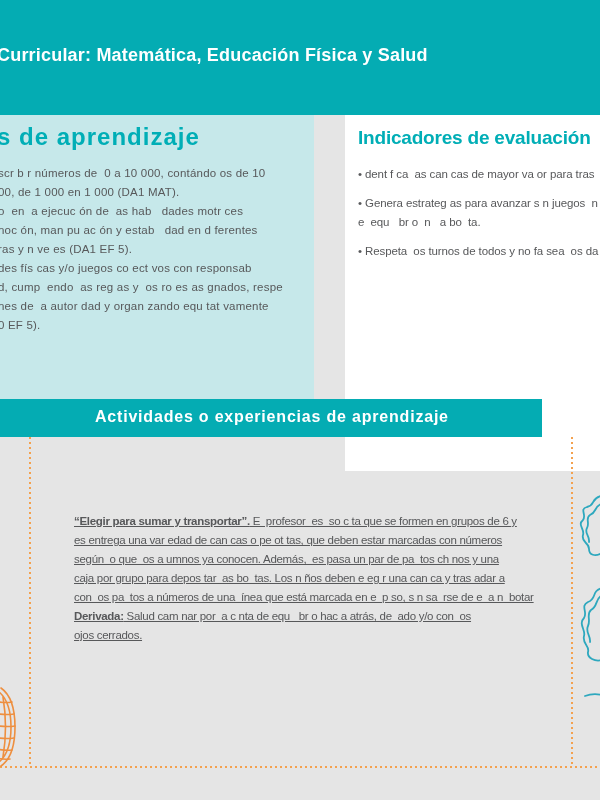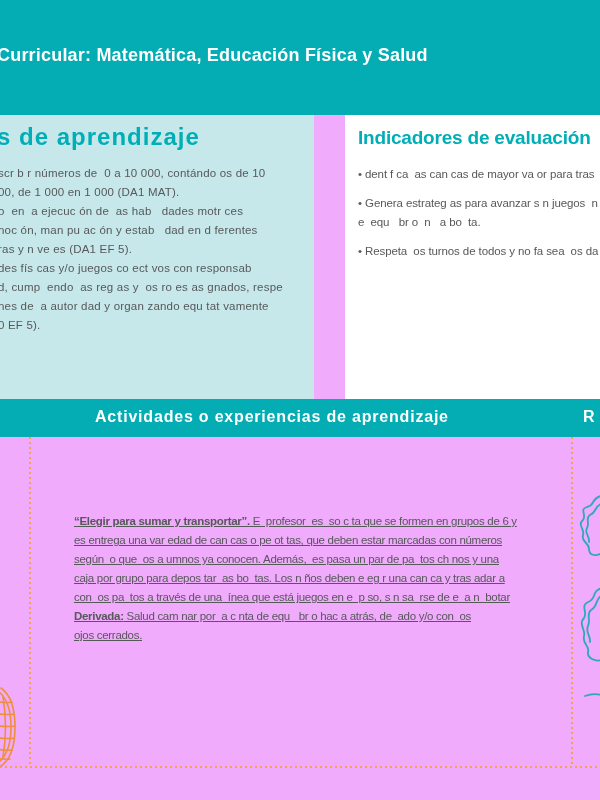--- a/index.html
+++ b/index.html
@@ -1,47 +1,47 @@
 <!DOCTYPE html>
 <html><head>
 <meta charset="utf-8">
 <style>
   html,body{margin:0;padding:0;background:#ffffff;}
   .page{
-    position:relative;width:600px;height:800px;overflow:hidden;background:#f0abfc;
+    position:relative;width:600px;height:800px;overflow:hidden;background:#e5e5e5;
     font-family:"Liberation Sans",sans-serif;color:#58585A;
   }
   
   .header{position:absolute;top:0;left:0;width:600px;height:115px;background:#04ACB3;}
   .header-title{
     position:absolute;left:-3px;top:45px;color:#ffffff;font-size:18px;font-weight:bold;
     letter-spacing:0.2px;white-space:pre;
   }
   
   .left-panel{position:absolute;top:115px;left:0;width:314px;height:284px;background:#C6E8EA;}
   .left-title{
     position:absolute;top:8px;left:-3px;color:#00AEB6;font-size:24px;font-weight:bold;
     letter-spacing:1px;white-space:pre;
   }
   .left-body{position:absolute;top:49px;left:-2px;font-size:11.5px;line-height:19px;
     letter-spacing:0.2px;color:#57585A;}
   .left-body .tline{white-space:pre;}
   
-  .right-panel{position:absolute;top:115px;left:345px;width:255px;height:284px;background:#ffffff;}
+  .right-panel{position:absolute;top:115px;left:345px;width:255px;height:356px;background:#ffffff;}
   .right-title{
     position:absolute;top:12px;left:13px;color:#00AEB6;font-size:19px;font-weight:bold;
     letter-spacing:-0.2px;white-space:pre;
   }
   .bullets{position:absolute;top:50px;left:13px;font-size:11.5px;line-height:19px;
     letter-spacing:-0.1px;color:#57585A;}
   .bullet{margin-bottom:10px;}
   .bullet .bline{white-space:pre;}
   .bullet .marker{display:inline;}
   
-  .band{position:absolute;top:399px;left:0;width:600px;height:38px;background:#04ACB3;text-decoration:underline;}
+  .band{position:absolute;top:399px;left:0;width:542px;height:38px;background:#04ACB3;text-decoration:underline;}
   .band-title{
     position:absolute;left:95px;top:9px;color:#ffffff;font-size:16px;font-weight:bold;
     letter-spacing:0.8px;white-space:pre;
   }
   .band-right{
     position:absolute;left:583px;top:9px;color:#ffffff;font-size:16px;font-weight:bold;white-space:pre;
   }
   
   .dot-v{
     position:absolute;width:2px;
@@ -111,21 +111,21 @@
 
   <div class="dot-v left"></div>
   <div class="dot-v right"></div>
   <div class="dot-h"></div>
 
   <div class="activity-text">
     <div class="aline"><span class="b">“Elegir para sumar y transportar”.</span><span> E  profesor  es  so c ta que se formen en grupos de 6 y</span></div>
     <div class="aline">es entrega una var edad de can cas o pe ot tas, que deben estar marcadas con números</div>
     <div class="aline">según  o que  os a umnos ya conocen. Además,  es pasa un par de pa  tos ch nos y una</div>
     <div class="aline">caja por grupo para depos tar  as bo  tas. Los n ños deben e eg r una can ca y tras adar a</div>
-    <div class="aline">con  os pa  tos a través de una  ínea que está juegos en e  p so, s n sa  rse de e  a n  botar</div>
+    <div class="aline">con  os pa  tos a números de una  ínea que está marcada en e  p so, s n sa  rse de e  a n  botar</div>
     <div class="aline"><span class="b">Derivada:</span><span> Salud cam nar por  a c nta de equ   br o hac a atrás, de  ado y/o con  os</span></div>
     <div class="aline">ojos cerrados.</div>
   </div>
 
   <svg class="scribble" viewBox="0 0 28 220" xmlns="http://www.w3.org/2000/svg">
     <g fill="none" stroke="#2EA8BE" stroke-width="1.8" stroke-linecap="round">
       <path d="M27,4 C16,7 22,13 13,15 C5,17 13,23 9,28 C3,33 11,37 9,43 C7,51 15,50 15,57 C15,63 21,65 28,61"></path>
       <path d="M27,12 C20,15 23,20 16,23 C11,26 16,31 13,36 C10,41 16,44 15,50"></path>
       <path d="M28,96 C17,99 23,107 14,110 C6,114 14,120 10,126 C4,132 12,138 10,144 C8,152 16,154 14,160 C13,166 21,170 28,168"></path>
       <path d="M27,104 C21,108 24,114 17,118 C12,122 17,128 14,134 C11,140 17,144 16,150"></path>

